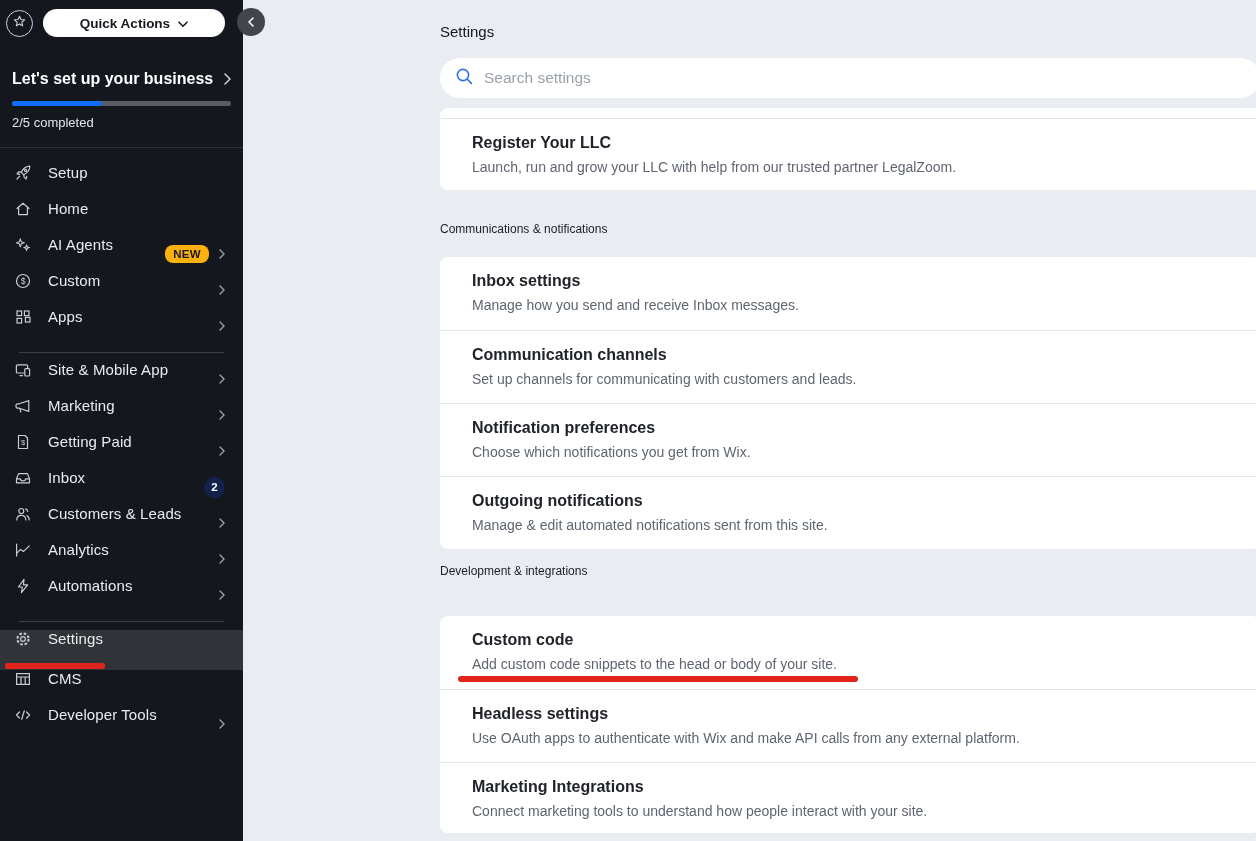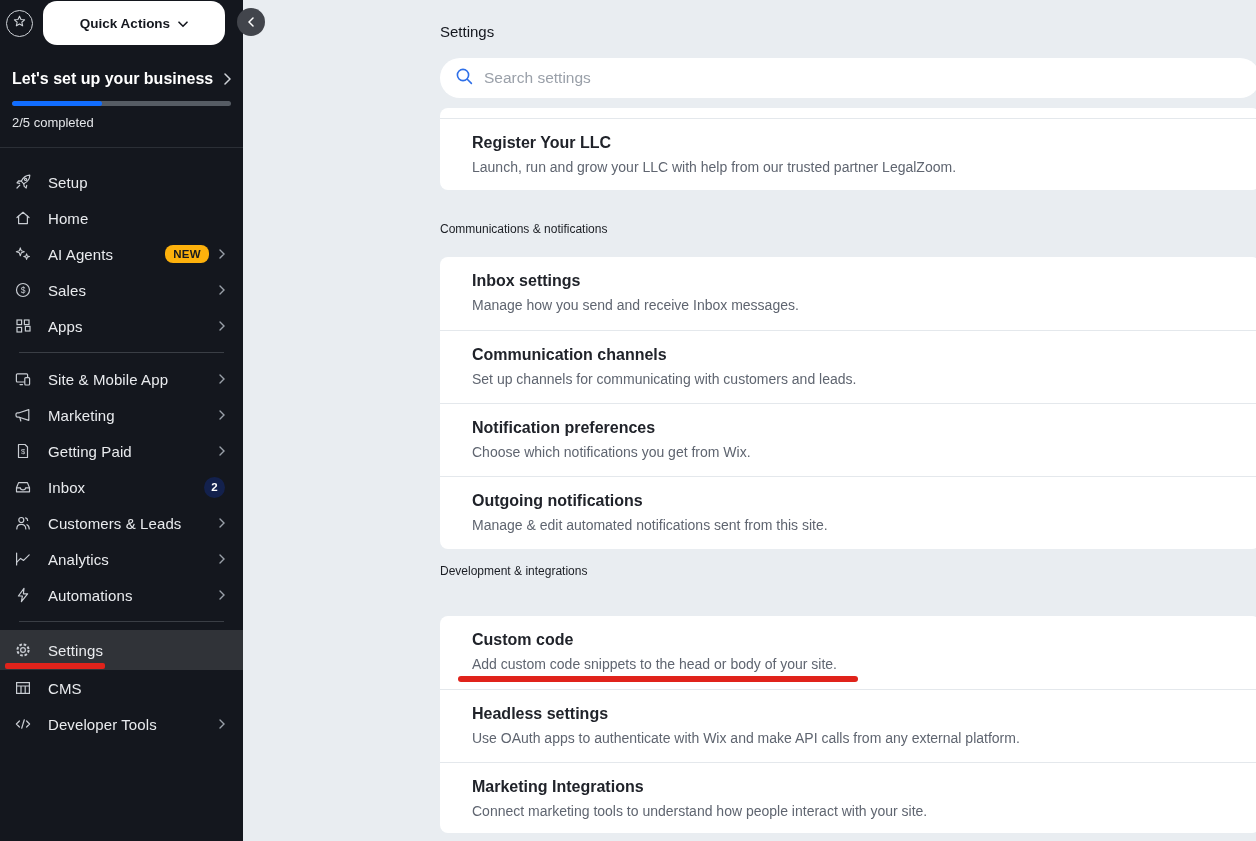--- a/index.html
+++ b/index.html
@@ -17,39 +17,39 @@
     background:#14171e; color:#e9ebee; z-index:2;
   }
   .sidebar-top {
     height:46px; display:flex; align-items:center; padding:0 18px 0 6px; gap:10px;
   }
   .star-btn {
     width:27px; height:27px; border:1.5px solid #cfd3d8; border-radius:50%;
     display:flex; align-items:center; justify-content:center; flex:none; cursor:pointer;
   }
   .quick-actions {
-    flex:1; height:44px; background:#ffffff; border:none; border-radius:14px;
+    flex:1; height:28px; background:#ffffff; border:none; border-radius:14px;
     font-family:"Liberation Sans", sans-serif;
     font-size:13.5px; font-weight:bold; color:#14171e;
     display:flex; align-items:center; justify-content:center; gap:8px; cursor:pointer;
   }
   .setup-block { padding:24px 12px 0 12px; }
   .setup-title-row {
     display:flex; align-items:center; justify-content:space-between;
     font-size:16px; font-weight:bold; color:#ffffff; cursor:pointer;
   }
   .progress-track {
     margin-top:13px; height:5px; background:#565c64; border-radius:3px; overflow:hidden;
   }
   .progress-fill { width:41%; height:100%; background:#116dff; border-radius:3px; }
   .progress-label { margin-top:9px; font-size:13px; color:#e4e6e9; }
   .side-divider { height:1px; background:#2b2f36; margin-top:17px; }
   .nav { padding-top:16px; }
   .nav-item {
-    height:36px; display:flex; align-items:center; padding:0 18px 0 13px;
+    height:36px; display:flex; padding:0 18px 0 13px;
     cursor:pointer; position:relative;
   }
   .nav-item .ic { width:20px; display:flex; justify-content:center; flex:none; }
   .nav-item .lbl { margin-left:15px; font-size:15px; color:#e9ebee; letter-spacing:.1px; }
   .nav-item .right { margin-left:auto; display:flex; align-items:center; gap:10px; }
   .nav-gap-divider { height:1px; background:#3a3e45; margin:8px 19px; }
   .nav-item.active { height:40px; background:#303338; }
   .red-underline-side {
     position:absolute; left:5px; bottom:1px; width:100px; height:6px;
     background:#e0231b; border-radius:2px;
@@ -193,21 +193,21 @@
       </span>
     </div>
 
     <div class="nav-item">
       <span class="ic icon">
         <svg width="18" height="18" viewBox="0 0 18 18" fill="none" stroke="#c9cdd3" stroke-width="1.2">
           <circle cx="9" cy="9" r="6.5"></circle>
           <text x="9" y="12" text-anchor="middle" font-size="8.5" fill="#c9cdd3" stroke="none" font-family="Liberation Sans, sans-serif">$</text>
         </svg>
       </span>
-      <span class="lbl">Sales</span>
+      <span class="lbl">Custom</span>
       <span class="right">
         <span class="icon chev">
           <svg width="6" height="10" viewBox="0 0 6 10" fill="none" stroke="#9aa0a9" stroke-width="1.4" stroke-linecap="round">
               <path d="M1 1 L5 5 L1 9"></path>
             </svg>
         </span>
       </span>
     </div>
 
     <div class="nav-item">

